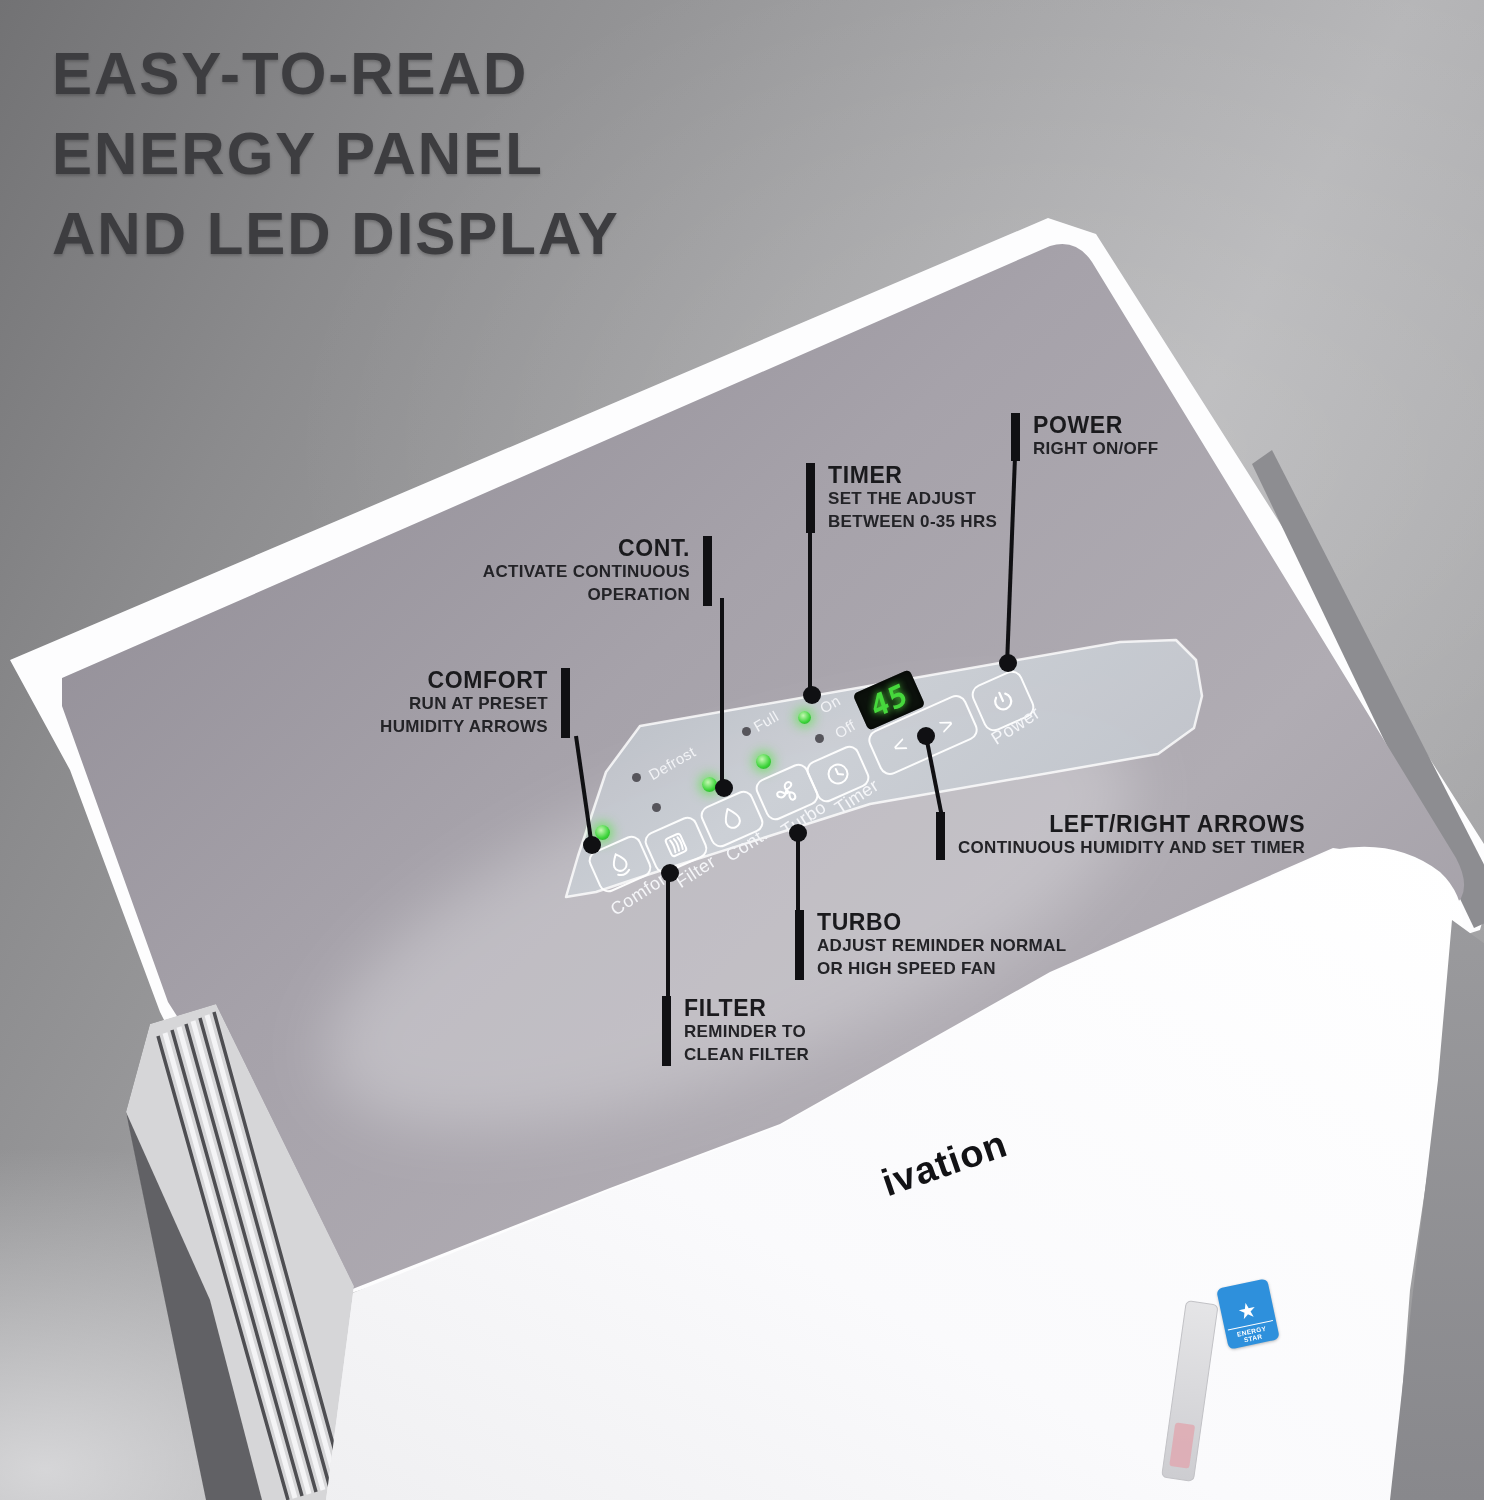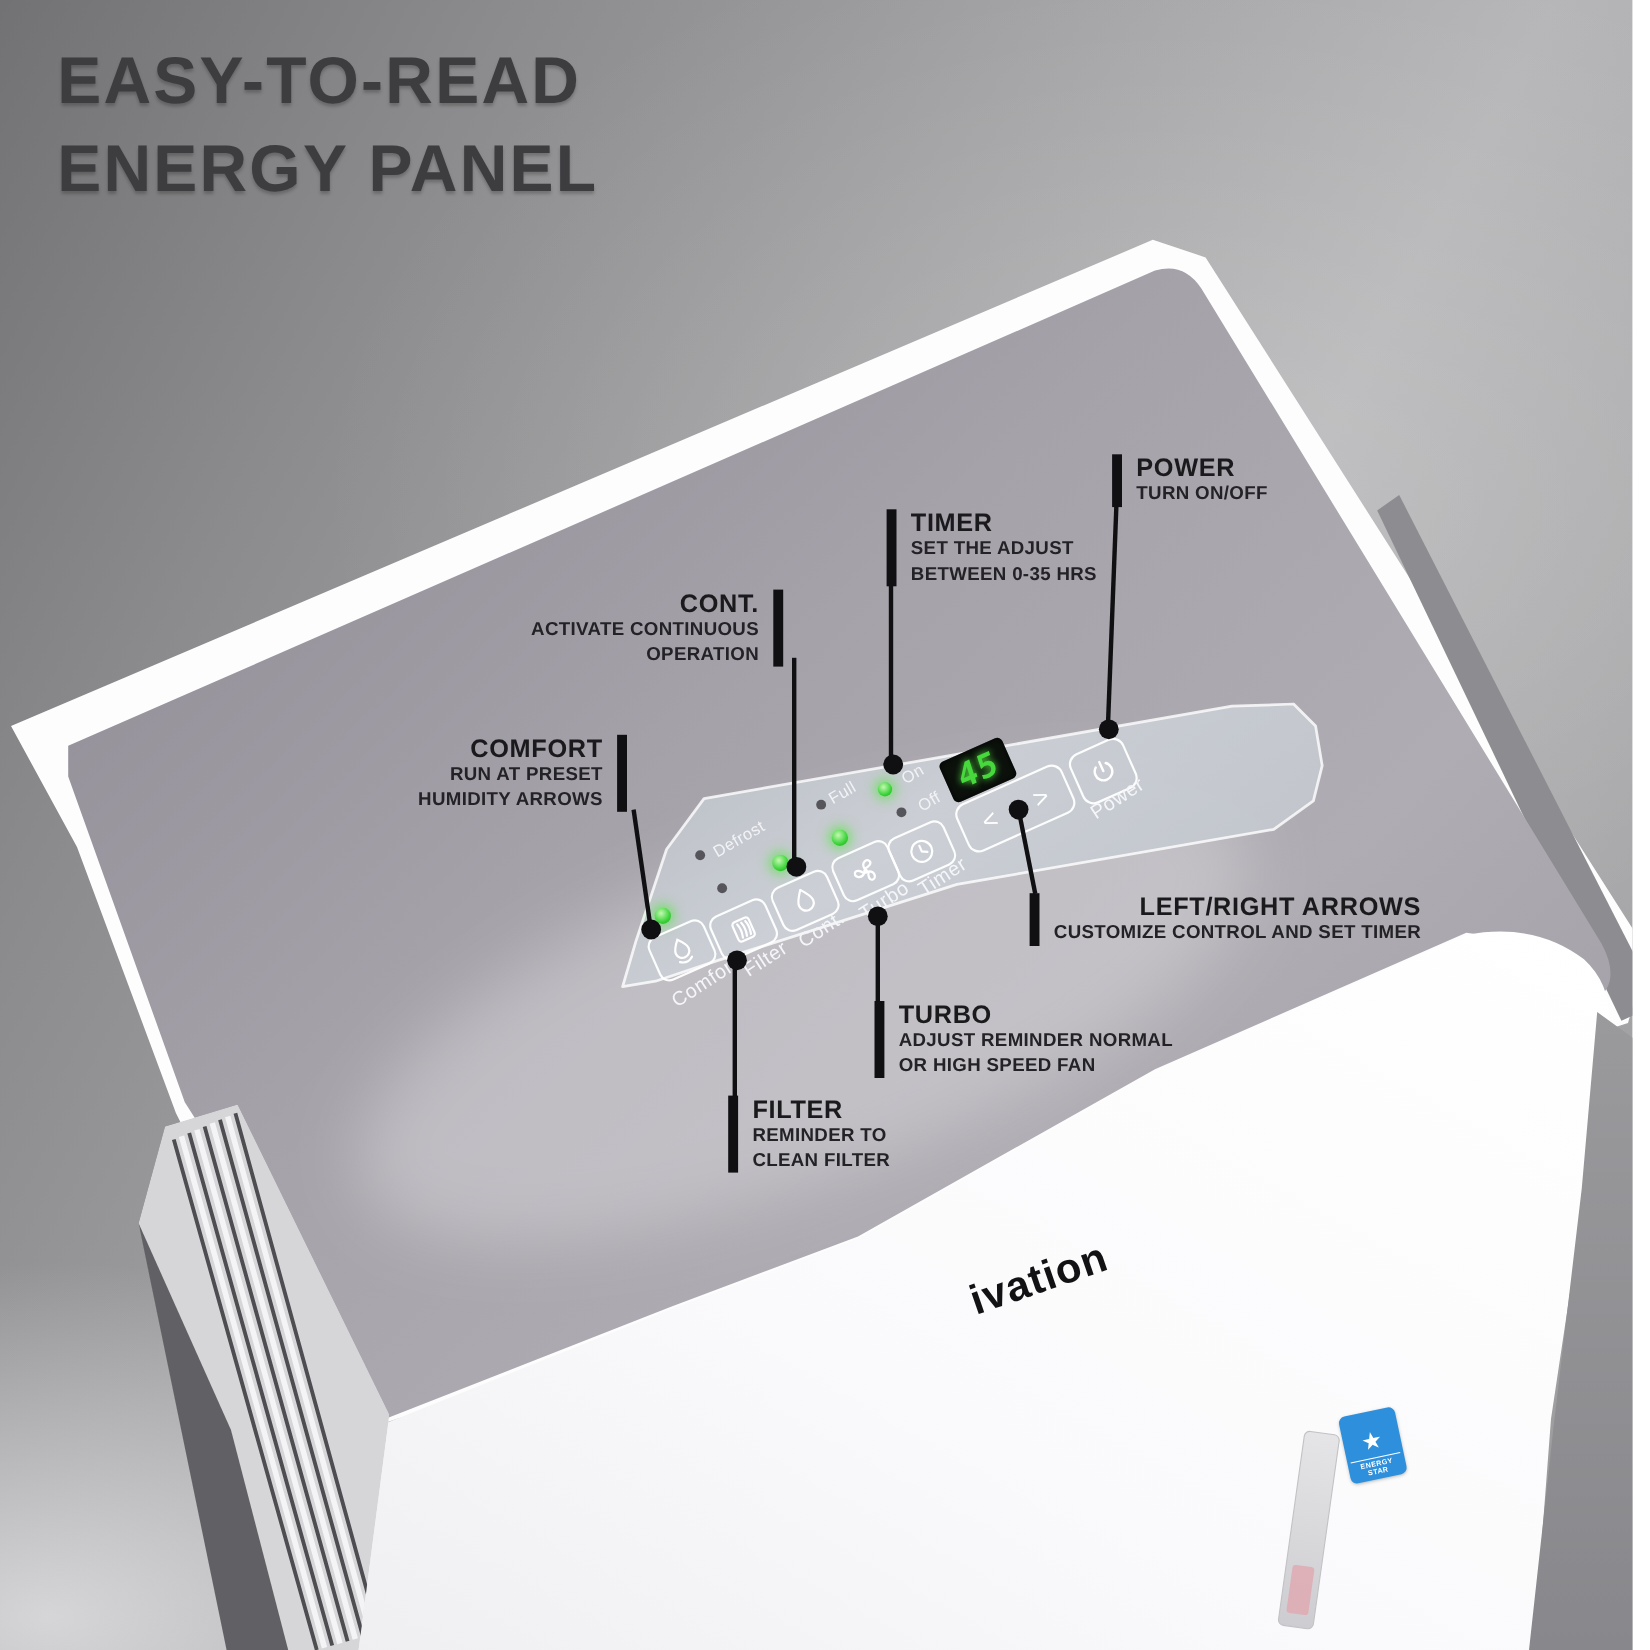--- a/index.html
+++ b/index.html
@@ -134,20 +134,21 @@
       <rect x="1174" y="1302" width="32" height="178" rx="5" fill="url(#winGrad)" stroke="#c2c2c6" stroke-width="1"></rect>
       <rect x="1180" y="1424" width="20" height="44" rx="3" fill="#dfa9b1" opacity="0.85"></rect>
     </g>
 
     <polygon points="566,897 578,856 606,772 640,726 1120,642 1176,640 1196,660 1202,696 1194,728 1158,754 870,804 650,874 596,892" fill="url(#panelGrad)" stroke="rgba(255,255,255,0.85)" stroke-width="2.5" stroke-linejoin="round" opacity="0.96"></polygon>
   </svg>
 
   <div class="headline">
     <div>EASY-TO-READ</div>
     <div>ENERGY PANEL</div>
+    <div>AND LED DISPLAY</div>
   </div>
 
   <div class="idot" style="left:637px;top:778px;"></div>
   <div class="ilabel" style="left:672px;top:763px;">Defrost</div>
   <div class="idot" style="left:657px;top:808px;"></div>
   <div class="idot" style="left:747px;top:732px;"></div>
   <div class="ilabel" style="left:766px;top:721px;">Full</div>
   <div class="led small" style="left:805px;top:718px;"></div>
   <div class="ilabel" style="left:830px;top:704px;">On</div>
   <div class="idot" style="left:820px;top:739px;"></div>
@@ -261,29 +262,29 @@
       <div class="c-title">TIMER</div>
       <div class="c-desc">SET THE ADJUST</div>
       <div class="c-desc">BETWEEN 0-35 HRS</div>
     </div>
   </div>
 
   <div class="callout" style="left:1011px;top:413px;">
     <div class="bar"></div>
     <div class="ctext">
       <div class="c-title">POWER</div>
-      <div class="c-desc">TURN ON/OFF</div>
+      <div class="c-desc">RIGHT ON/OFF</div>
     </div>
   </div>
 
   <div class="callout" style="left:936px;top:812px;text-align:right;">
     <div class="bar"></div>
     <div class="ctext">
       <div class="c-title">LEFT/RIGHT ARROWS</div>
-      <div class="c-desc">CUSTOMIZE CONTROL AND SET TIMER</div>
+      <div class="c-desc">CONTINUOUS HUMIDITY AND SET TIMER</div>
     </div>
   </div>
 
   <div class="callout" style="left:795px;top:910px;">
     <div class="bar"></div>
     <div class="ctext">
       <div class="c-title">TURBO</div>
       <div class="c-desc">ADJUST REMINDER NORMAL</div>
       <div class="c-desc">OR HIGH SPEED FAN</div>
     </div>

